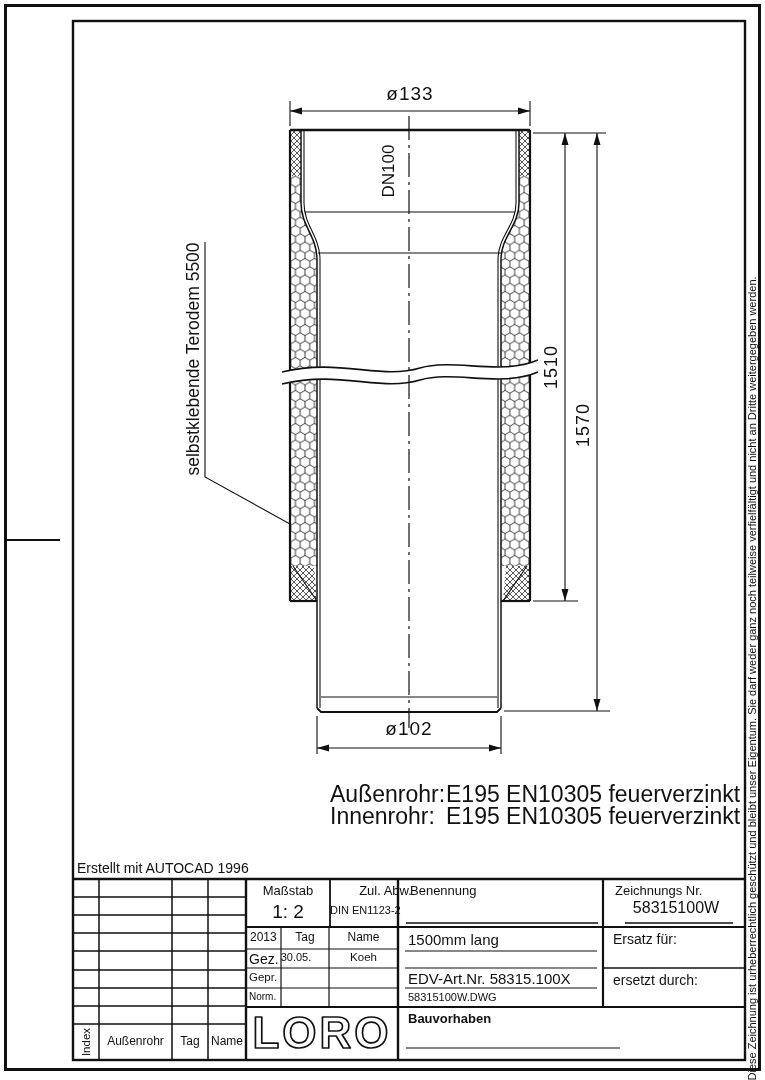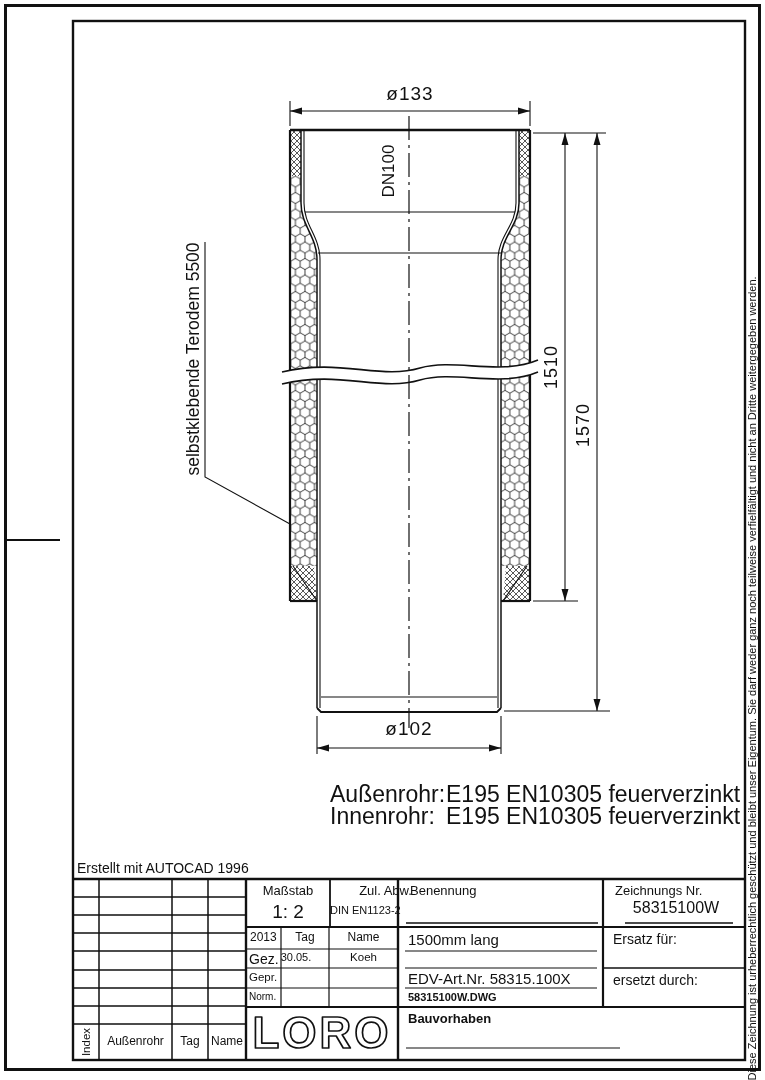--- a/index.html
+++ b/index.html
@@ -155,21 +155,21 @@
   <div class="txt ctr" style="left:329px;top:951px;width:69px;font-size:11.5px;">Koeh</div>
   <div class="txt" style="left:249px;top:971px;font-size:11.5px;">Gepr.</div>
   <div class="txt ctr" style="left:281px;top:971px;width:48px;font-size:11.5px;"></div>
   <div class="txt ctr" style="left:329px;top:971px;width:69px;font-size:11.5px;"></div>
   <div class="txt" style="left:249px;top:991px;font-size:10px;">Norm.</div>
   <div class="txt ctr" style="left:281px;top:991px;width:48px;font-size:11.5px;"></div>
   <div class="txt ctr" style="left:329px;top:991px;width:69px;font-size:11.5px;"></div>
 
   <div class="txt" style="left:408px;top:931px;font-size:15px;">1500mm lang</div>
   <div class="txt" style="left:408px;top:970px;font-size:15px;">EDV-Art.Nr. 58315.100X</div>
-  <div class="txt" style="left:408px;top:991px;font-size:11px;font-weight:bold;">58315100W.DWG</div>
+  <div class="txt" style="left:408px;top:991px;font-size:11px;font-weight:normal;">58315100W.DWG</div>
 
   <div class="txt" style="left:613px;top:931px;font-size:14px;">Ersatz für:</div>
   <div class="txt" style="left:613px;top:972px;font-size:14px;">ersetzt durch:</div>
   <div class="txt" style="left:408px;top:1011px;font-size:13px;font-weight:bold;">Bauvorhaben</div>
 
   <div class="txt rot" style="left:66px;top:1036px;width:40px;height:12px;font-size:11.5px;line-height:12px;">Index</div>
   <div class="txt ctr" style="left:99px;top:1034px;width:73px;font-size:12px;">Außenrohr</div>
   <div class="txt ctr" style="left:172px;top:1034px;width:36px;font-size:12px;">Tag</div>
   <div class="txt ctr" style="left:208px;top:1034px;width:38px;font-size:12px;">Name</div>
 

